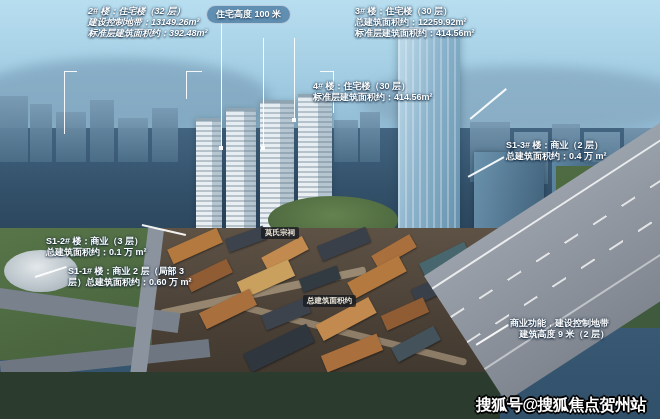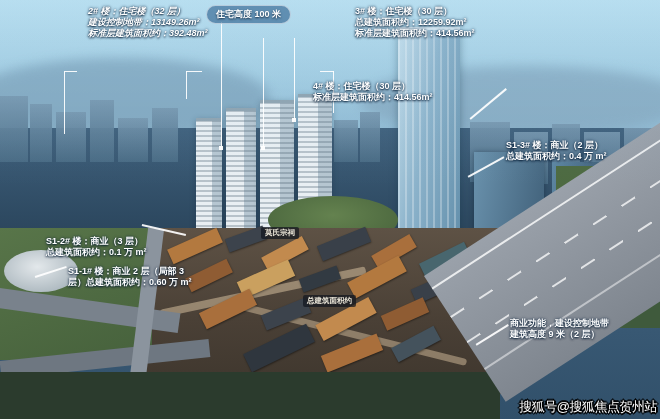--- a/index.html
+++ b/index.html
@@ -43,21 +43,21 @@
   .lbl { z-index:10; color:#fff; font-weight:bold; font-size:9px; line-height:11px;
          text-shadow:0 0 3px rgba(0,30,60,.9), 0 1px 2px rgba(0,20,40,.85); white-space:nowrap; }
   .lbl .fine { font-size:7px; line-height:8.5px; color:#dcebf7; font-weight:bold; }
   .pill { z-index:10; color:#fff; font-weight:bold; font-size:9px; padding:2px 9px;
           background:rgba(28,80,130,.55); border:1px solid rgba(255,255,255,.55); border-radius:10px;
           text-shadow:0 1px 2px rgba(0,20,40,.8); white-space:nowrap; }
   .tag { z-index:10; color:#ece7da; font-weight:bold; font-size:7.5px; padding:1px 4px;
          background:rgba(18,22,30,.72); border-radius:2px; white-space:nowrap; }
   .haze { left:0; top:0; width:660px; height:419px; z-index:6; pointer-events:none;
           background:linear-gradient(180deg,rgba(150,200,230,.12),rgba(150,200,230,0) 45%); }
-  .wm { z-index:12; right:3px; bottom:3px; font-size:13px; font-weight:normal; color:#fff; letter-spacing:-.5px;
+  .wm { z-index:12; right:14px; bottom:3px; font-size:16px; font-weight:bold; color:#fff; letter-spacing:-.5px;
         text-shadow:-2px 0 0 #000,2px 0 0 #000,0 -2px 0 #000,0 2px 0 #000,-1px -1px 0 #000,1px 1px 0 #000,-1px 1px 0 #000,1px -1px 0 #000; }
 </style>
 </head>
 <body>
 
 <div id="stage">
 
   <div class="sc mtn" style="left:-30px;top:58px;width:300px;height:80px;background:#7fa4bc;"></div>
   <div class="sc mtn" style="left:360px;top:66px;width:330px;height:70px;background:#86a9c0;"></div>
   <div class="sc band"></div>
@@ -180,21 +180,21 @@
   <div class="sc lbl" style="left:46px;top:208px;margin-top:28px;">
     <div>S1-2# 楼：商业（3 层）</div>
     <div>总建筑面积约：0.1 万 m²</div>
   </div>
 
   <div class="sc lbl" style="left:68px;top:266px;">
     <div>S1-1# 楼：商业 2 层（局部 3</div>
     <div>层）总建筑面积约：0.60 万 m²</div>
   </div>
 
-  <div class="sc lbl" style="left:510px;top:318px;">
+  <div class="sc lbl" style="left:510px;top:318px;text-align:right;">
     <div>商业功能，建设控制地带</div>
     <div>建筑高度 9 米（2 层）</div>
   </div>
 
   <div class="sc tag" style="left:261px;top:227px;">莫氏宗祠</div>
   <div class="sc tag" style="left:303px;top:295px;">总建筑面积约</div>
 
   <div class="sc wm">搜狐号@搜狐焦点贺州站</div>
 
 </div>

